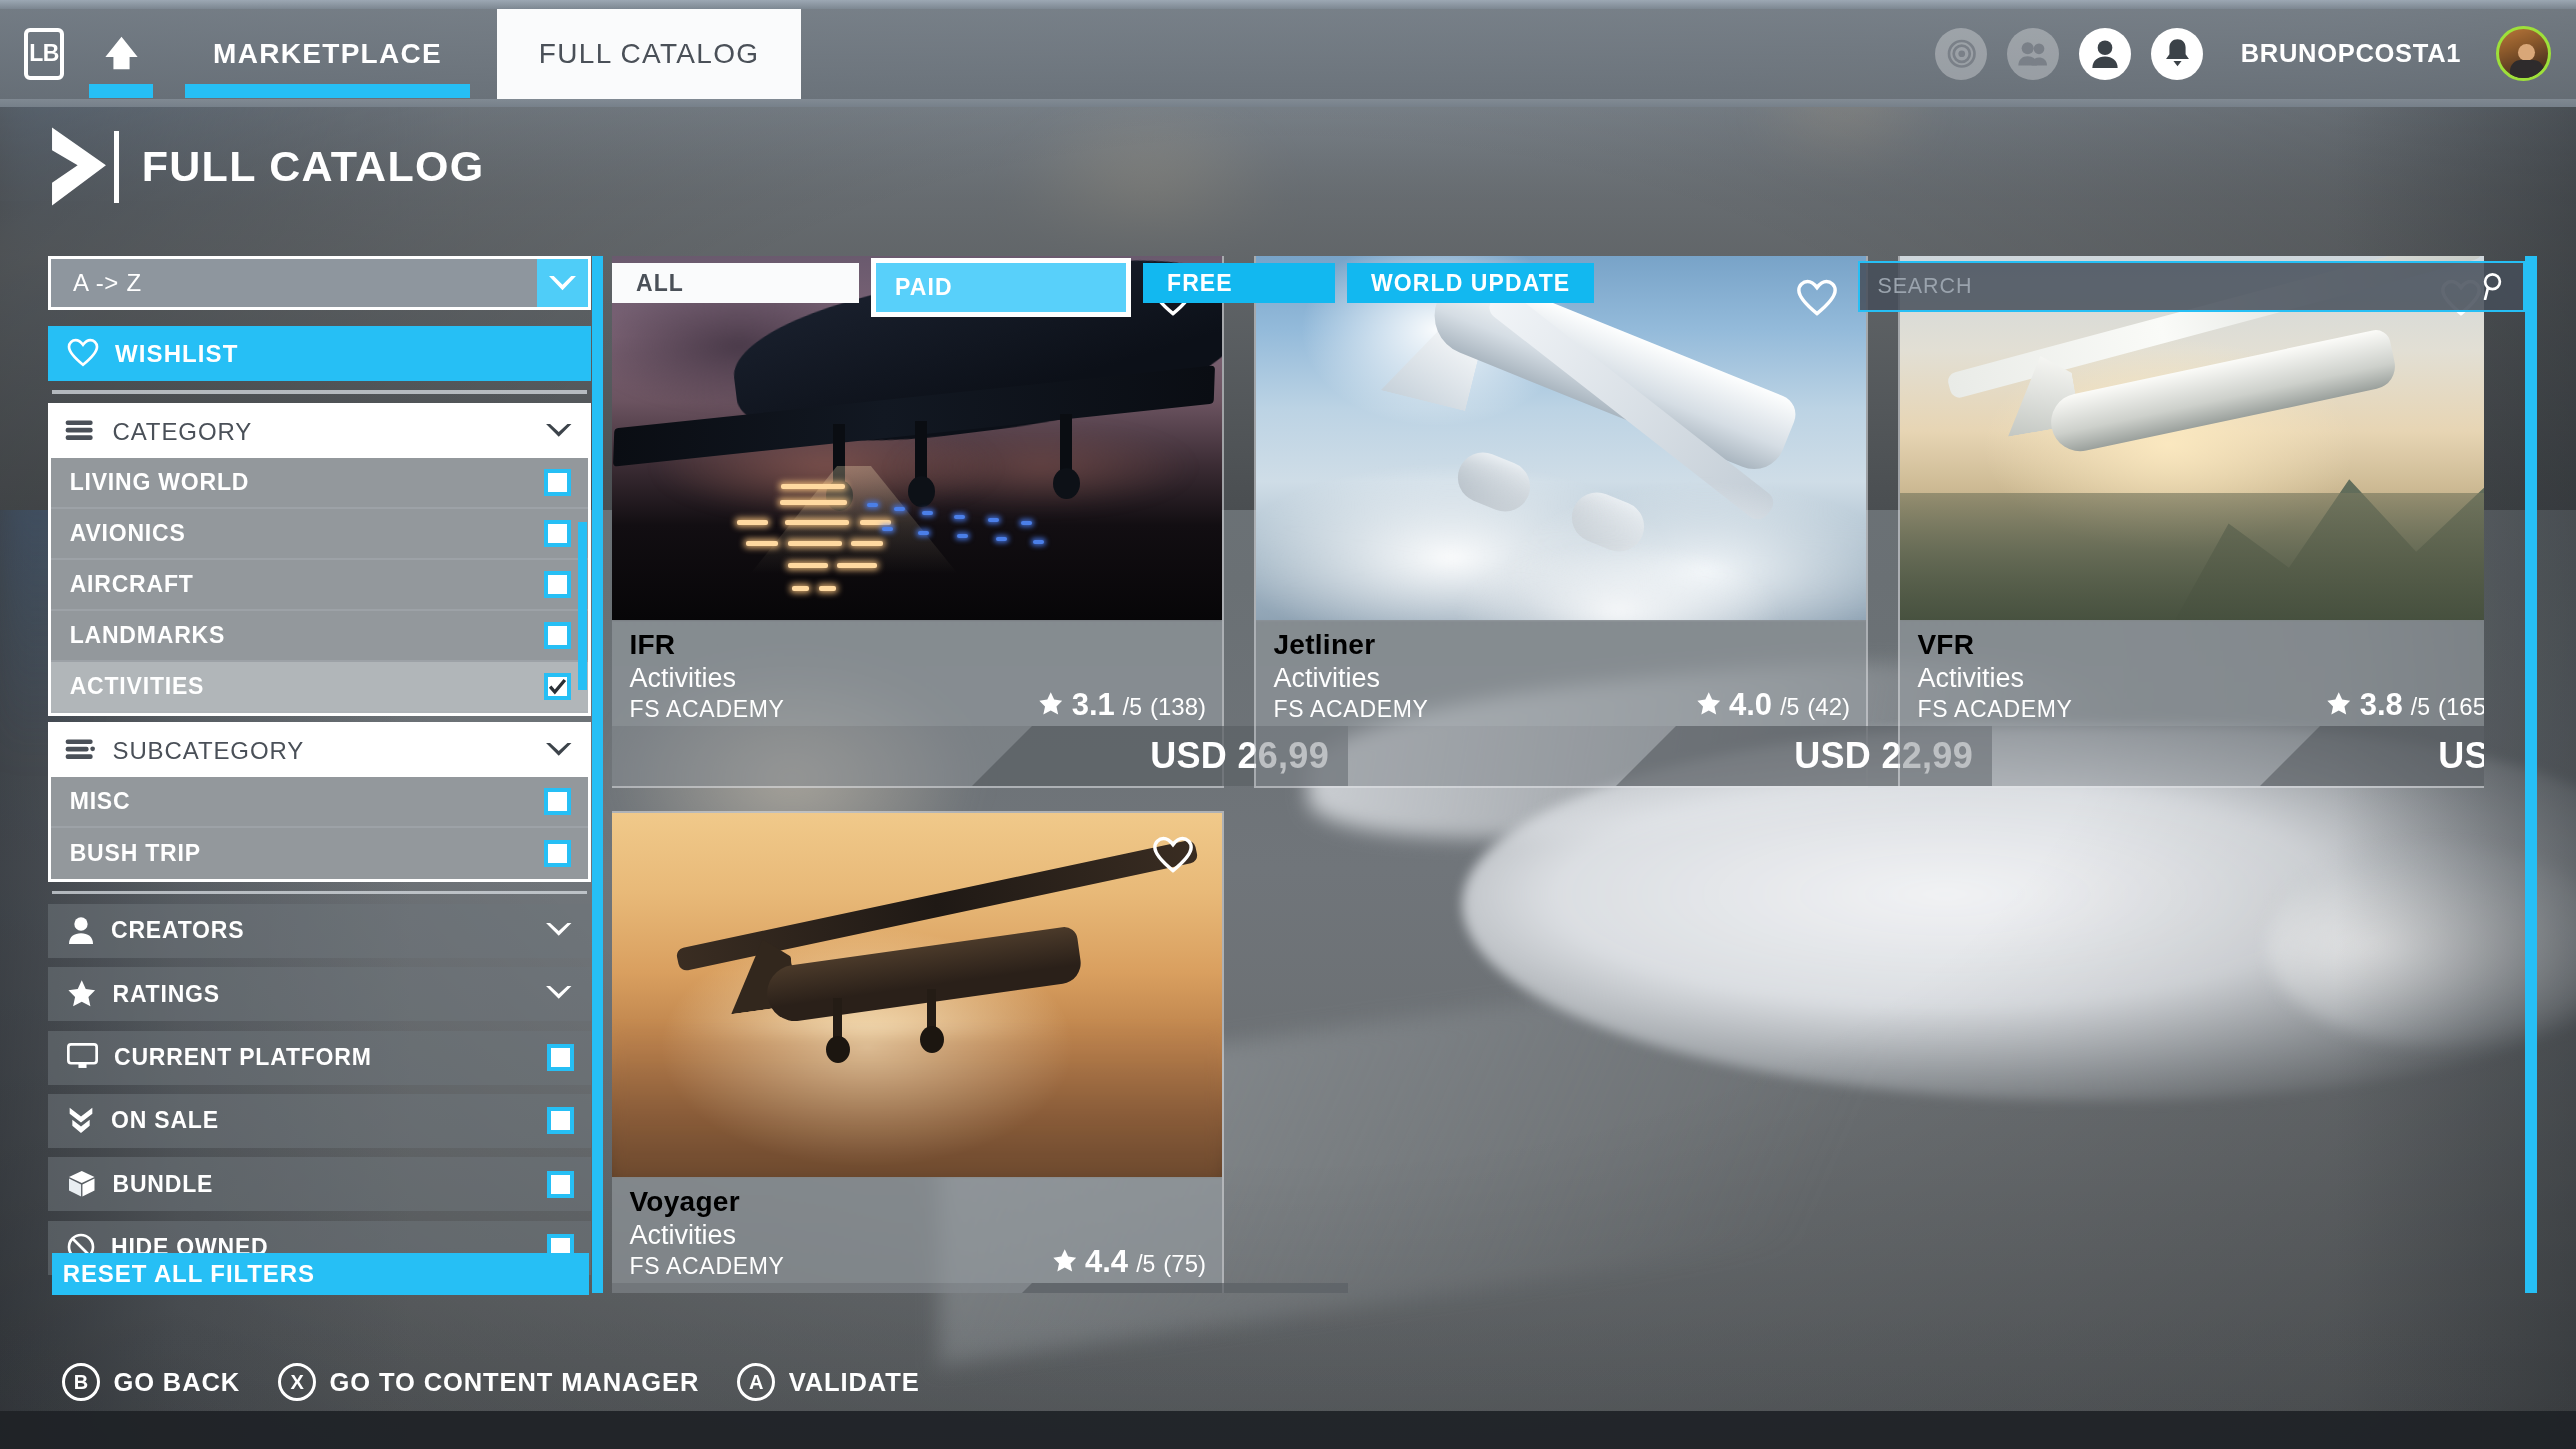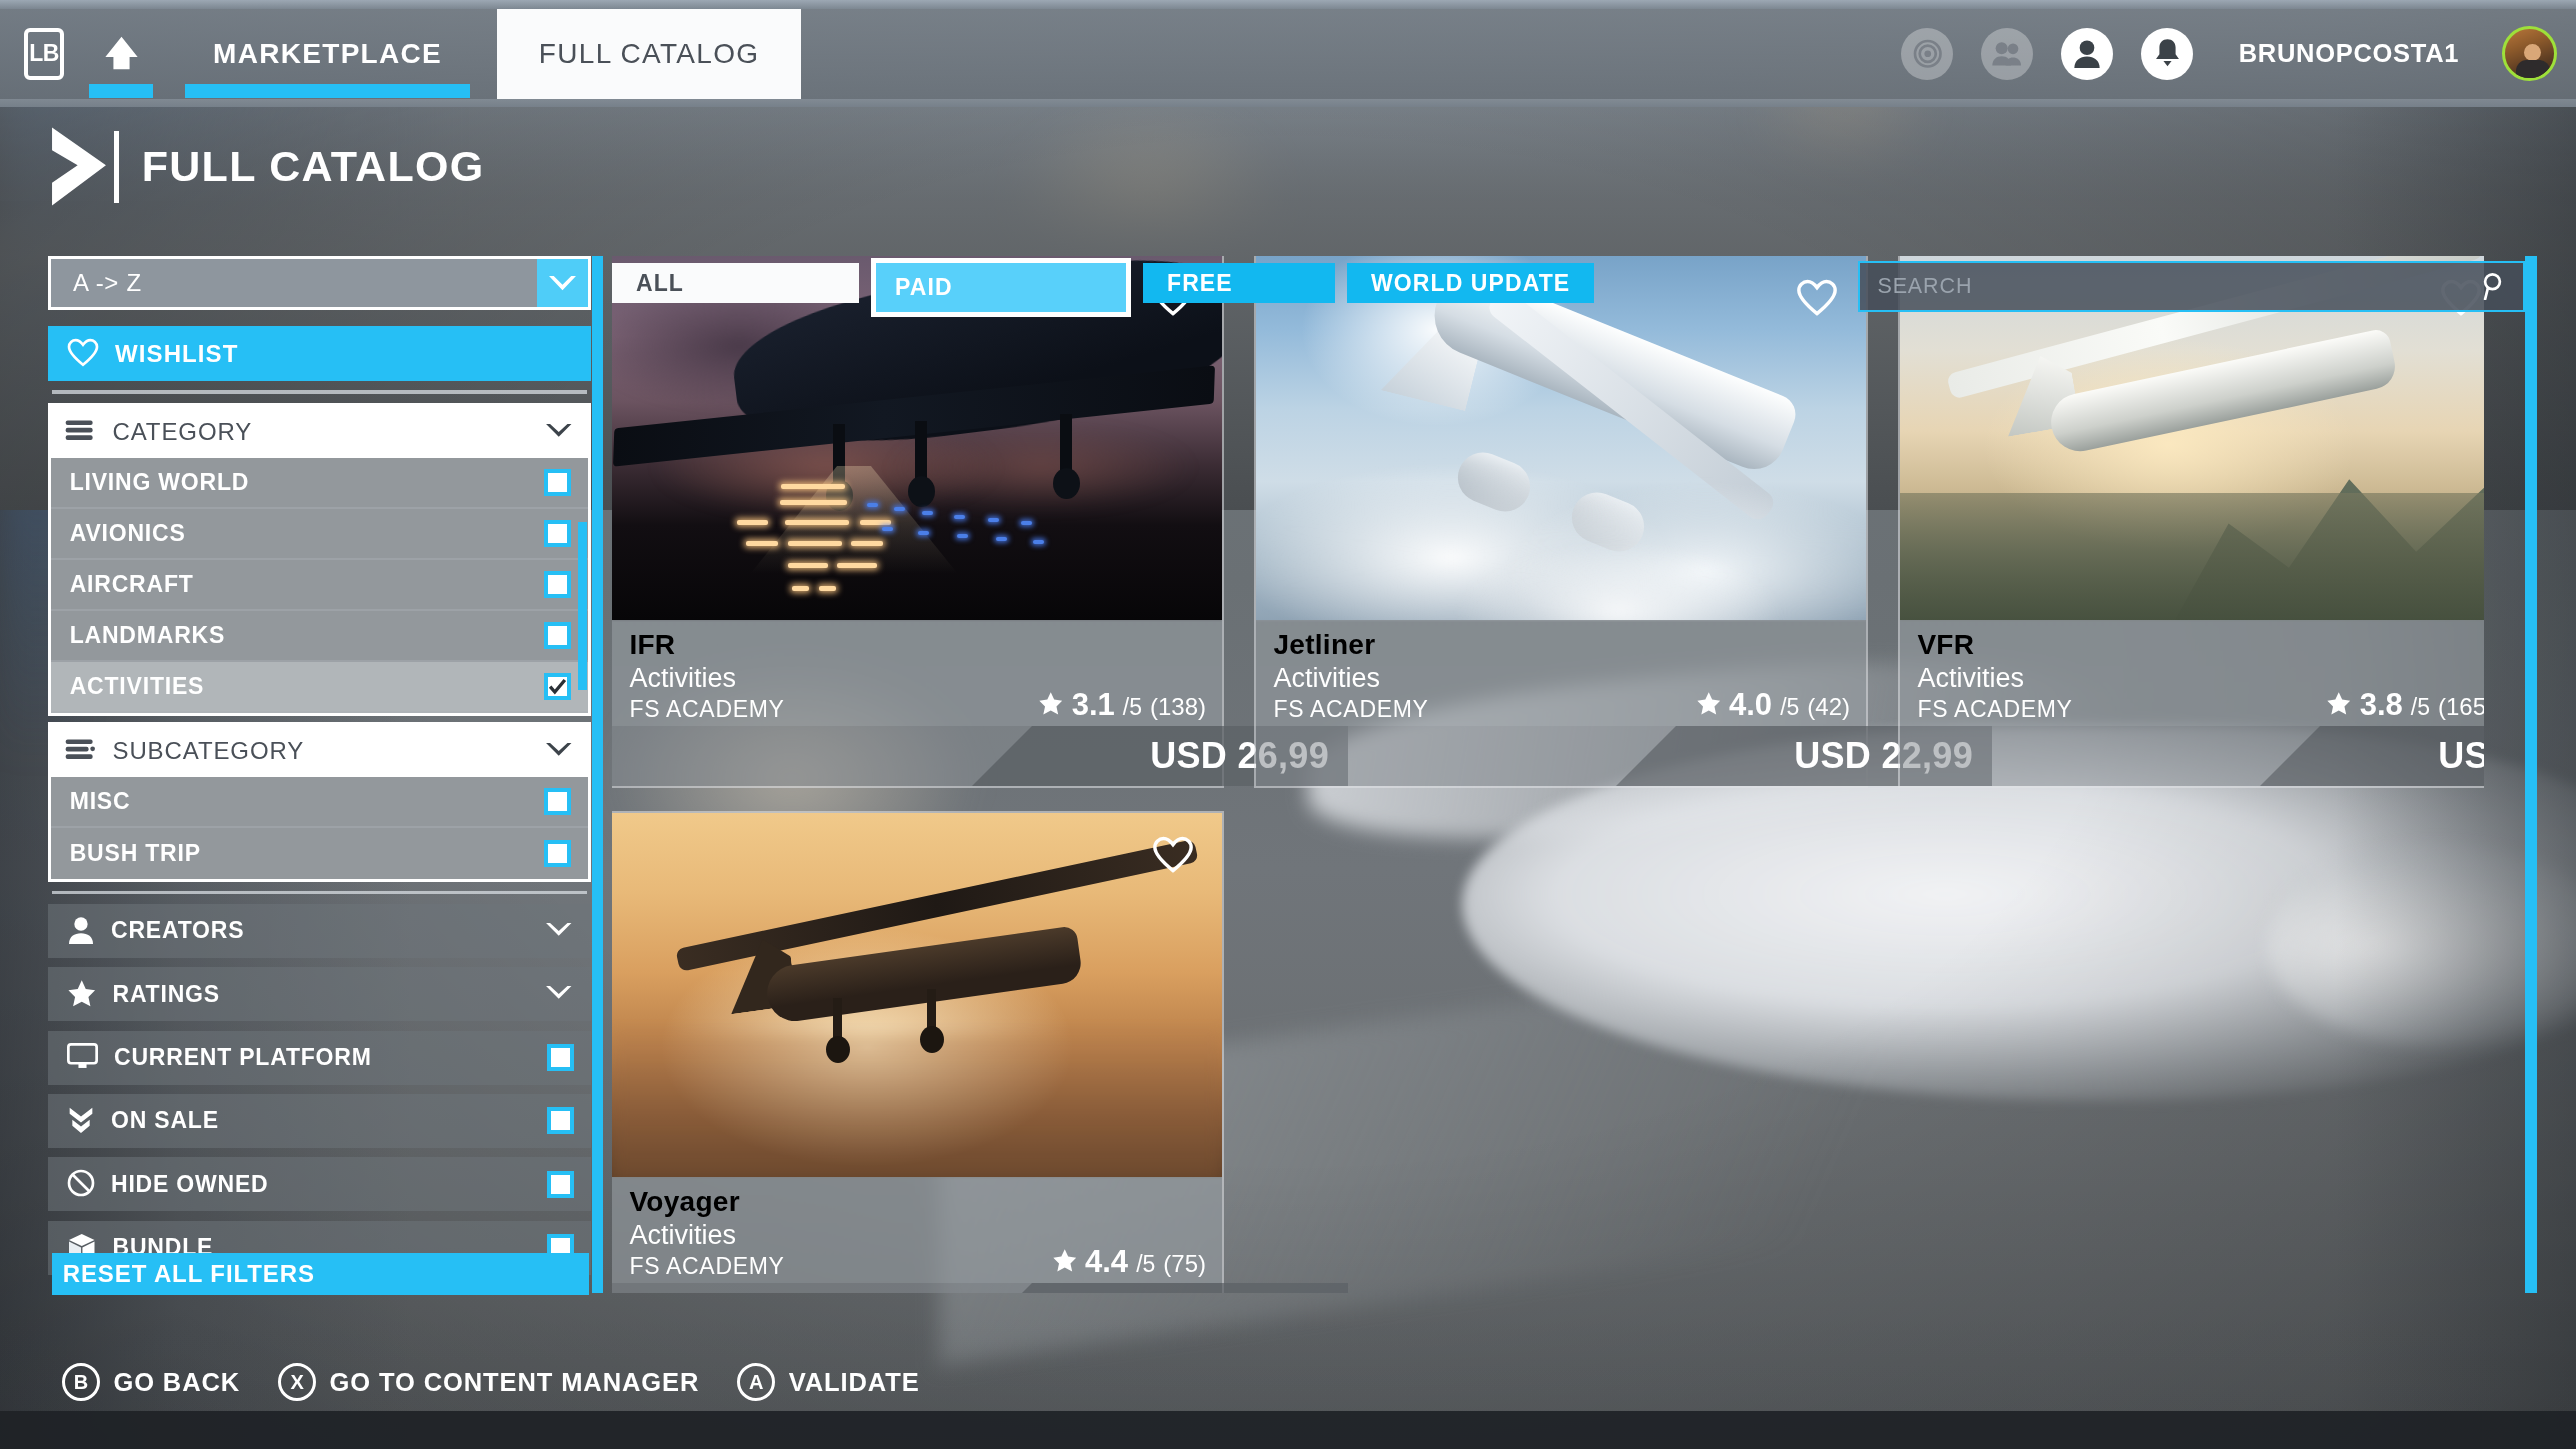--- a/index.html
+++ b/index.html
@@ -118,21 +118,21 @@
     position:relative; display:flex; align-items:center; padding:0 40px; margin-left:6.7px;
   }
   .mkt-tab .label { color:#fff; font-size:28px; font-weight:bold; letter-spacing:1.3px; }
   .mkt-tab .underline { position:absolute; bottom:9.4px; left:12px; right:12px; height:13.4px; background:#26bff5; }
   .fc-tab {
     position:relative; background:#fafbfc; display:flex; align-items:center;
     padding:0 42px; margin-left:14.8px; margin-top:9.4px; margin-bottom:8px;
   }
   .fc-tab .label { color:#4a5058; font-size:28px; font-weight:normal; letter-spacing:1.3px; }
 
-  .nav-right { margin-left:auto; display:flex; align-items:center; padding-right:19px; gap:28px;text-align:center; }
+  .nav-right { margin-left:auto; display:flex; align-items:center; padding-right:25px; gap:20px;text-align:center; }
   .nav-icon { width:52px; height:52px; border-radius:50%; display:flex; align-items:center; justify-content:center; }
   .nav-icon.dim { background:rgba(255,255,255,.30); }
   .nav-icon.bright { background:#ffffff; }
   .nav-user { color:#fff; font-size:25.5px; font-weight:bold; letter-spacing:0.7px; margin-left:17.4px; }
   .avatar {
     width:55px; height:55px; border-radius:50%; margin-left:14.8px;
     border:3.4px solid #9ee03a; overflow:hidden; position:relative;
     background:linear-gradient(160deg,#b8763a 0%,#8d5a2b 35%,#5a3b22 70%,#3b2716 100%);
   }
   .avatar .face { position:absolute; left:19px; top:14.8px; width:17.4px; height:17.4px; border-radius:50%; background:#d9a778; }
@@ -651,40 +651,40 @@
       </svg>
     </span>
     <span class="label">ON SALE</span>
     <span class="cbx">
       
     </span>
   </div>
 
   <div class="ftoggle">
     <span>
-      <svg width="28" height="28" viewBox="0 0 42 42">
-        <circle cx="21" cy="21" r="18" fill="none" stroke="#fff" stroke-width="4"></circle>
-        <path d="M9 9 L33 33" stroke="#fff" stroke-width="4"></path>
-      </svg>
-    </span>
-    <span class="label">HIDE OWNED</span>
-    <span class="cbx">
-      
-    </span>
-  </div>
-
-  <div class="ftoggle">
-    <span>
       <svg width="29.5" height="29.5" viewBox="0 0 44 44">
         <path d="M22 3 L41 12 L22 21 L3 12 Z" fill="#fff"></path>
         <path d="M3 14 L21 23 L21 41 L3 32 Z" fill="#e9eef2"></path>
         <path d="M41 14 L23 23 L23 41 L41 32 Z" fill="#ffffff"></path>
       </svg>
     </span>
     <span class="label">BUNDLE</span>
+    <span class="cbx">
+      
+    </span>
+  </div>
+
+  <div class="ftoggle">
+    <span>
+      <svg width="28" height="28" viewBox="0 0 42 42">
+        <circle cx="21" cy="21" r="18" fill="none" stroke="#fff" stroke-width="4"></circle>
+        <path d="M9 9 L33 33" stroke="#fff" stroke-width="4"></path>
+      </svg>
+    </span>
+    <span class="label">HIDE OWNED</span>
     <span class="cbx">
       
     </span>
   </div>
 
   <div class="sb-scrollbar"></div>
 </div>
 
 <div class="resetbar">
   <span class="label">RESET ALL FILTERS</span>

